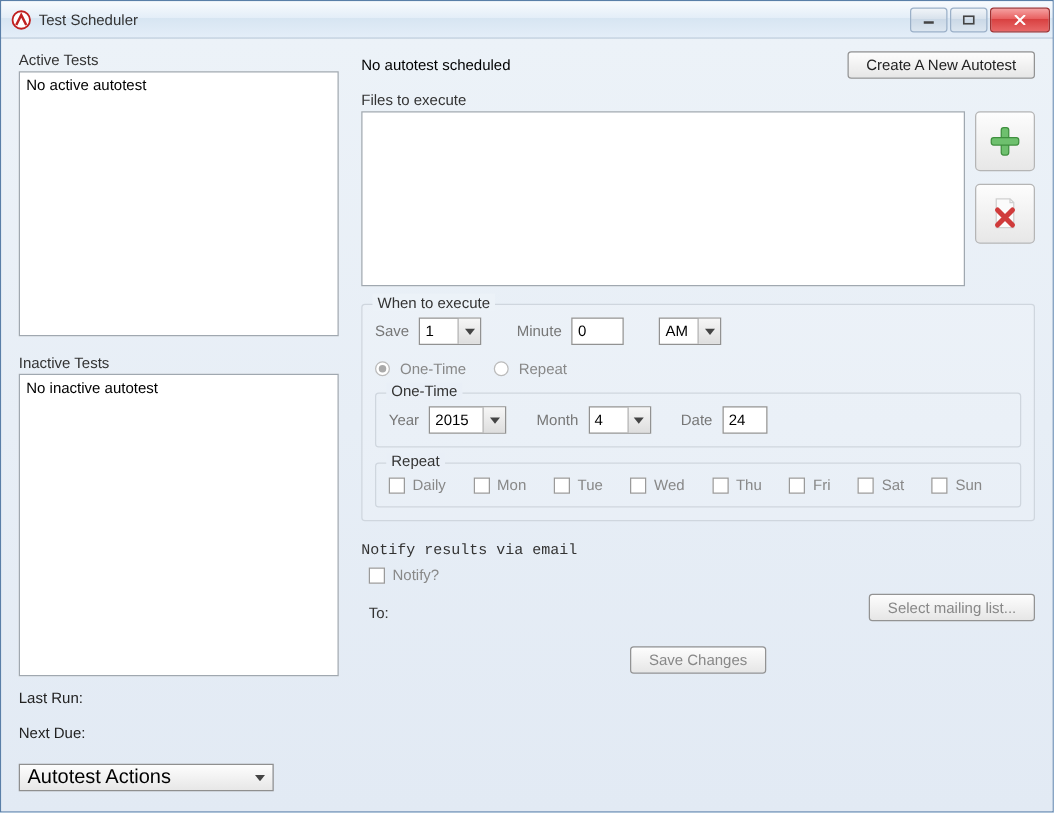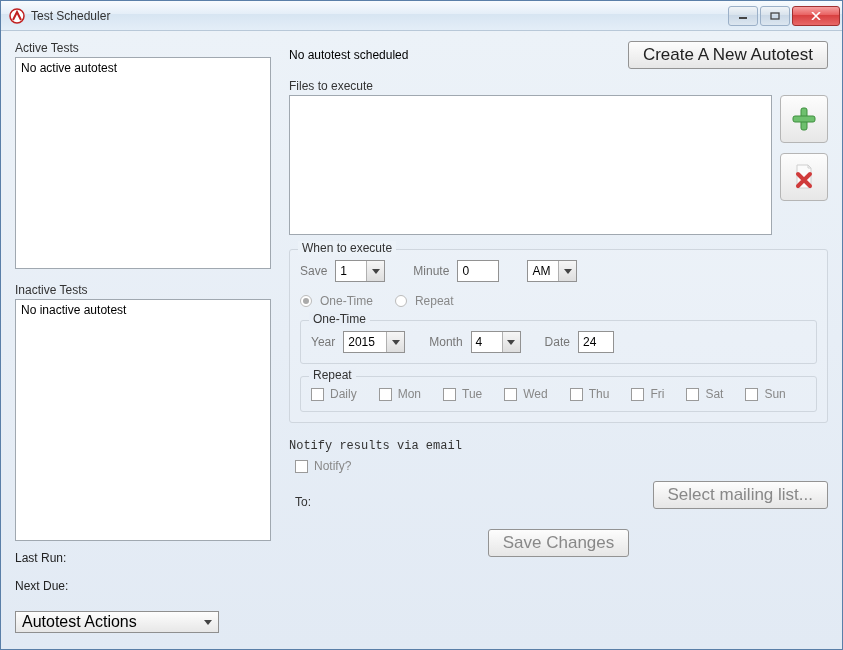--- a/index.html
+++ b/index.html
@@ -70,21 +70,21 @@
   padding: 0 6px; font-size: 16px;
 }
 .caret { width: 0; height: 0; border-left: 4px solid transparent; border-right: 4px solid transparent; border-top: 5px solid #444; }
 
 .top-row { display: flex; justify-content: space-between; align-items: center; margin-bottom: 4px; }
 .btn {
   background: linear-gradient(to bottom, #fdfdfd, #e6e6e6);
   border: 1px solid #939393;
   border-radius: 3px;
   padding: 3px 14px;
-  font-size: 17px;
+  font-size: 12px;
   color: #222;
 }
 .btn:disabled, .btn.disabled { color: #888; }
 
 .files-row { display: flex; gap: 8px; align-items: flex-start; }
 .files-box {
   flex: 1; height: 140px;
   background: #fff; border: 1px solid #a0a8b0;
 }
 .file-btns { display: flex; flex-direction: column; gap: 10px; }

